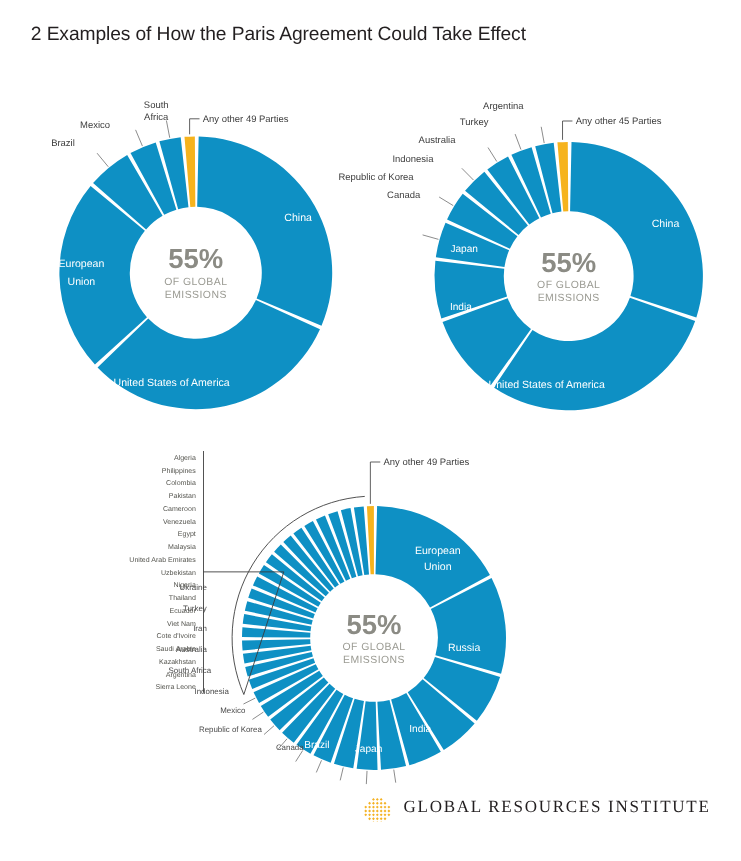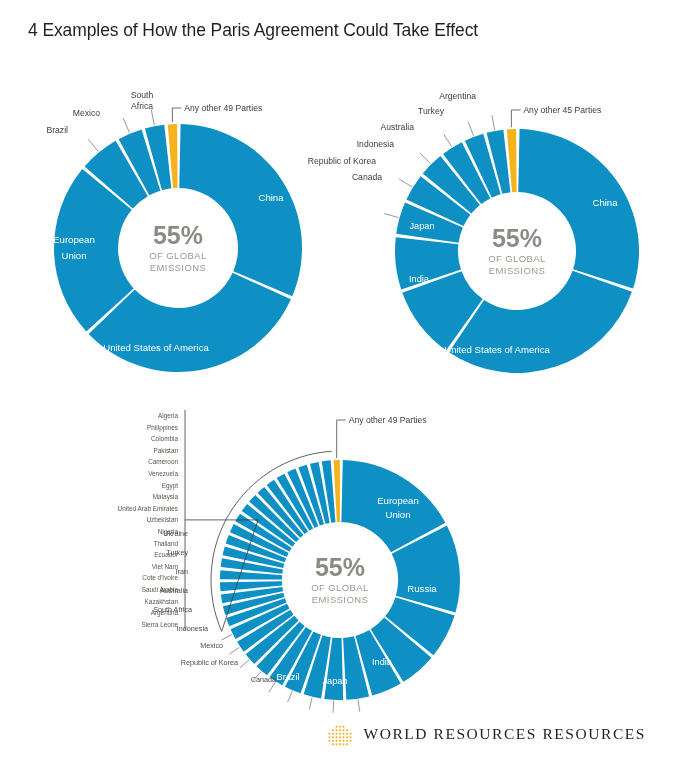--- a/index.html
+++ b/index.html
@@ -61,21 +61,21 @@
     font-family:"Liberation Serif", serif;
     font-size:15.5px;letter-spacing:1.55px;
     color:#231f20;white-space:nowrap;
   }
 </style>
 </head>
 <body>
 
 <div id="root">
 
-  <div class="title">4 Examples of How the Paris Agreement Could Take Effect</div>
+  <div class="title">2 Examples of How the Paris Agreement Could Take Effect</div>
 
   <div class="chart-wrap" id="c1" style="left:30px;top:88px;width:300px;height:290px;">
     <svg id="svg1" width="300" height="290" viewBox="0 0 300 290">
         <g>
           <path d="M150.59686006553628 36.02719524911916 A124 124 0 0 1 262.27322782251247 208.141763605254 L203.2934973334738 183.29440174447774 A60 60 0 0 0 149.25654519300141 100.01315899150927 Z" fill="#0e90c4"></path>
           <path d="M260.884477478793 211.31368963872976 A124 124 0 0 1 58.66657077232898 245.99731636757448 L104.77414714790112 201.61160469398766 A60 60 0 0 0 202.62152136070628 184.8292046639015 Z" fill="#0e90c4"></path>
           <path d="M56.30021453396655 243.46945157052033 A124 124 0 0 1 52.36506291252522 81.06991189492602 L101.72503044154446 121.80802188464162 A60 60 0 0 0 103.62913606482252 200.3884443083163 Z" fill="#0e90c4"></path>
           <path d="M54.60620694060162 78.43040138643399 A124 124 0 0 1 85.62304918991327 52.831366493567614 L117.81760444673223 108.14420959366174 A60 60 0 0 0 102.80945497125884 120.53083938053257 Z" fill="#0e90c4"></path>
           <path d="M88.63969289212787 51.13148324672048 A124 124 0 0 1 111.56228851898841 41.474504084452136 L130.36884928338148 102.64895358925102 A60 60 0 0 0 119.27727075425543 107.32168544196152 Z" fill="#0e90c4"></path>
           <path d="M114.88592111114454 40.50331477675769 A124 124 0 0 1 134.2633148261835 36.76322188390573 L141.3532168513791 100.36930091156728 A60 60 0 0 0 131.97705860216672 102.17902327907629 Z" fill="#0e90c4"></path>
@@ -270,17 +270,17 @@
               <path d="M36.5 84.5 L41.5 89.5 L36.5 94.5 L31.5 89.5 Z" fill="#f4b223"></path>
               <path d="M50 84.5 L55 89.5 L50 94.5 L45 89.5 Z" fill="#f4b223"></path>
               <path d="M63.5 84.5 L68.5 89.5 L63.5 94.5 L58.5 89.5 Z" fill="#f4b223"></path>
               <path d="M77 84.5 L82 89.5 L77 94.5 L72 89.5 Z" fill="#f4b223"></path>
               <path d="M36.5 98 L41.5 103 L36.5 108 L31.5 103 Z" fill="#f4b223"></path>
               <path d="M50 98 L55 103 L50 108 L45 103 Z" fill="#f4b223"></path>
               <path d="M63.5 98 L68.5 103 L63.5 108 L58.5 103 Z" fill="#f4b223"></path>
             </g>
         </g>
       </svg>
-      <div class="logo-text">WORLD RESOURCES RESOURCES</div>
+      <div class="logo-text">GLOBAL RESOURCES INSTITUTE</div>
     </div>
   </div>
 
 </div>
 
 </body></html>

